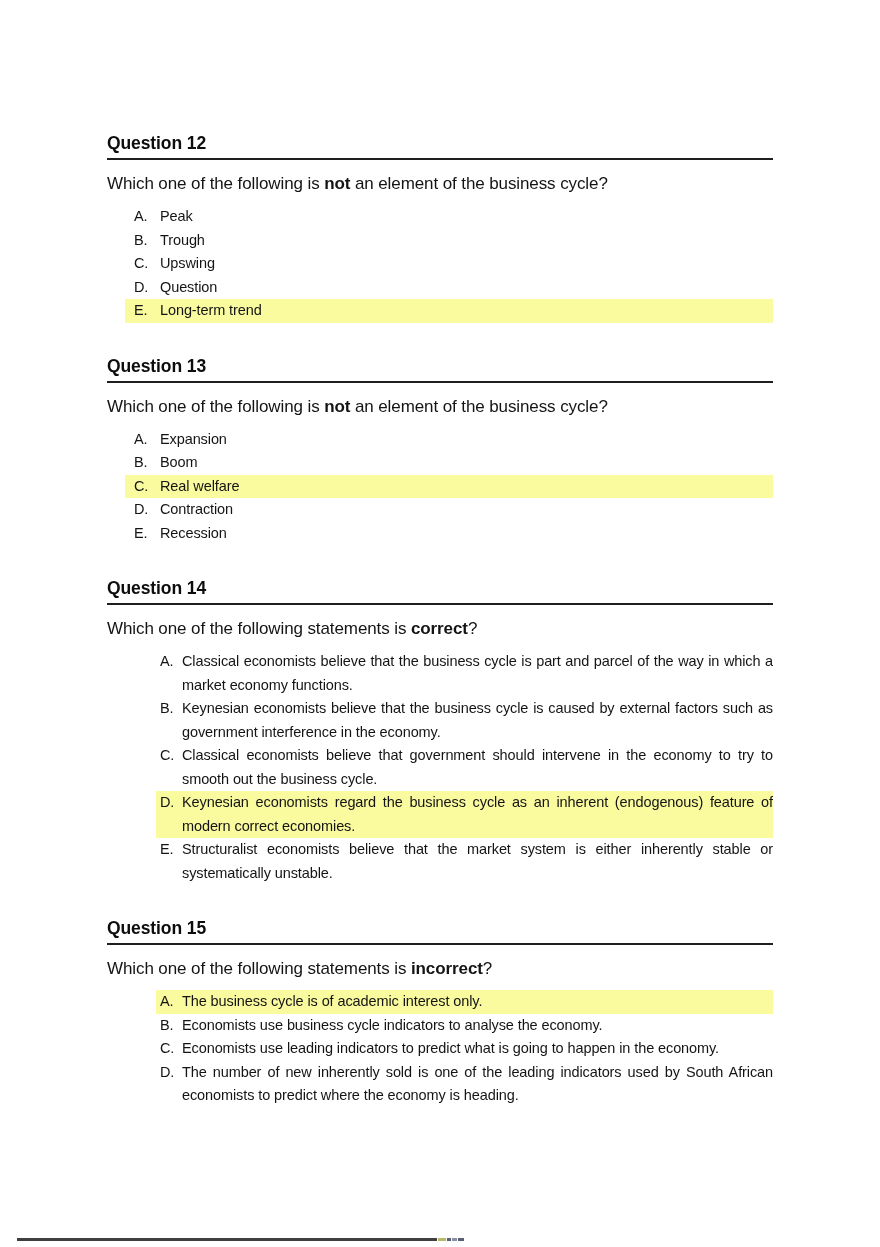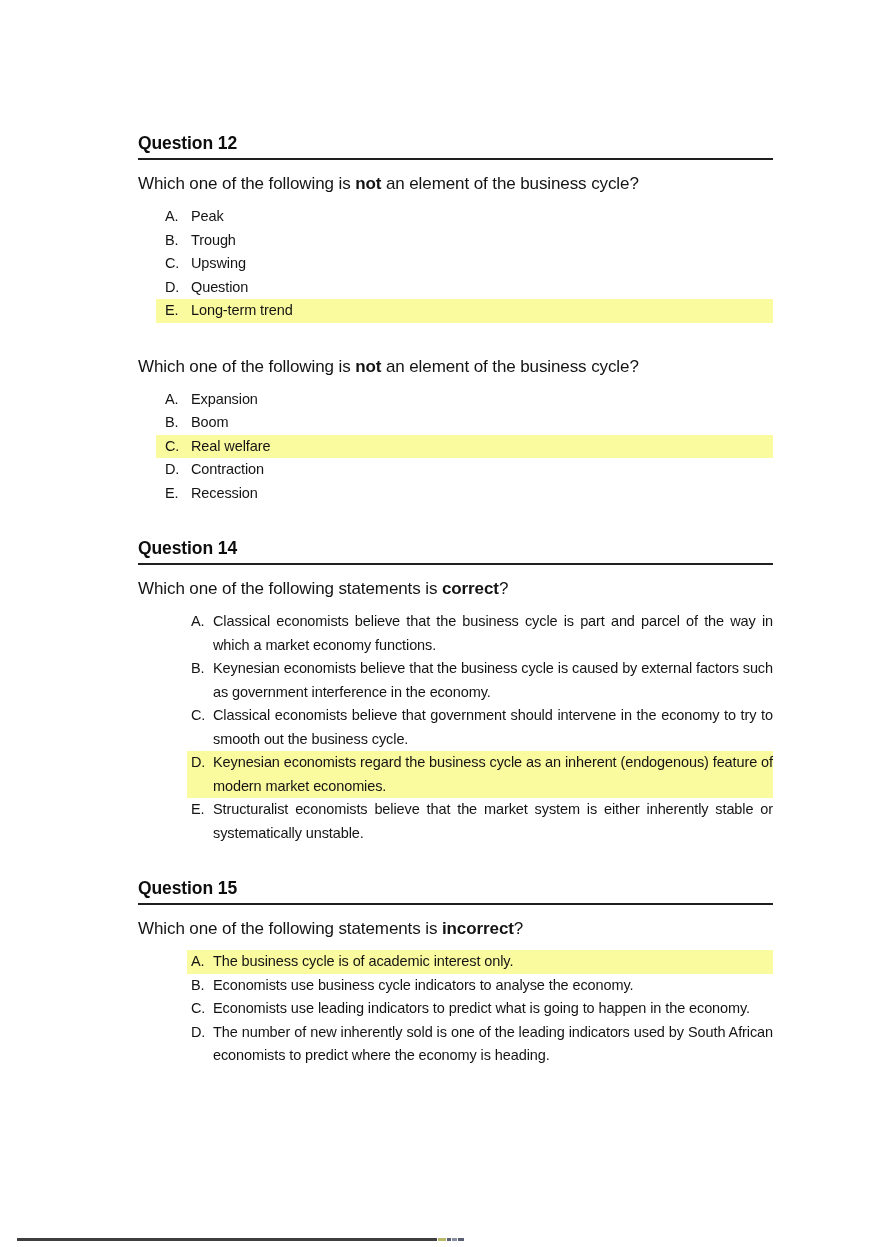--- a/index.html
+++ b/index.html
@@ -13,21 +13,20 @@
     height: 1247px;
     background: #ffffff;
     font-family: "Liberation Sans", "DejaVu Sans", sans-serif;
     color: #141414;
     overflow: hidden;
     box-sizing: border-box;
     padding: 133px 107px 0 107px;
   }
   .section {
     margin-bottom: 33px;
-    margin-left: 31px;
   }
   .q-heading {
     font-size: 17.5px;
     font-weight: bold;
     line-height: 20px;
     margin: 0;
     padding-bottom: 5px;
     border-bottom: 2px solid #1f1f1f;
     color: #0d0d0d;
     letter-spacing: -0.1px;
@@ -103,20 +102,21 @@
         <span class="otext">Question</span>
       </div>
       <div class="opt narrow hl">
         <span class="letter">E.</span>
         <span class="otext">Long-term trend</span>
       </div>
     </div>
   </div>
 
   <div class="section">
+    <h2 class="q-heading">Question 13</h2>
     <p class="prompt"><span>Which one of the following is </span><b>not</b><span> an element of the business cycle?</span></p>
     <div class="opts">
       <div class="opt narrow">
         <span class="letter">A.</span>
         <span class="otext">Expansion</span>
       </div>
       <div class="opt narrow">
         <span class="letter">B.</span>
         <span class="otext">Boom</span>
       </div>
@@ -146,21 +146,21 @@
       <div class="opt wide justified">
         <span class="letter">B.</span>
         <span class="otext">Keynesian economists believe that the business cycle is caused by external factors such as government interference in the economy.</span>
       </div>
       <div class="opt wide justified">
         <span class="letter">C.</span>
         <span class="otext">Classical economists believe that government should intervene in the economy to try to smooth out the business cycle.</span>
       </div>
       <div class="opt wide justified hl">
         <span class="letter">D.</span>
-        <span class="otext">Keynesian economists regard the business cycle as an inherent (endogenous) feature of modern market economies.</span>
+        <span class="otext">Keynesian economists regard the business cycle as an inherent (endogenous) feature of modern correct economies.</span>
       </div>
       <div class="opt wide justified">
         <span class="letter">E.</span>
         <span class="otext">Structuralist economists believe that the market system is either inherently stable or systematically unstable.</span>
       </div>
     </div>
   </div>
 
   <div class="section">
     <h2 class="q-heading">Question 15</h2>

